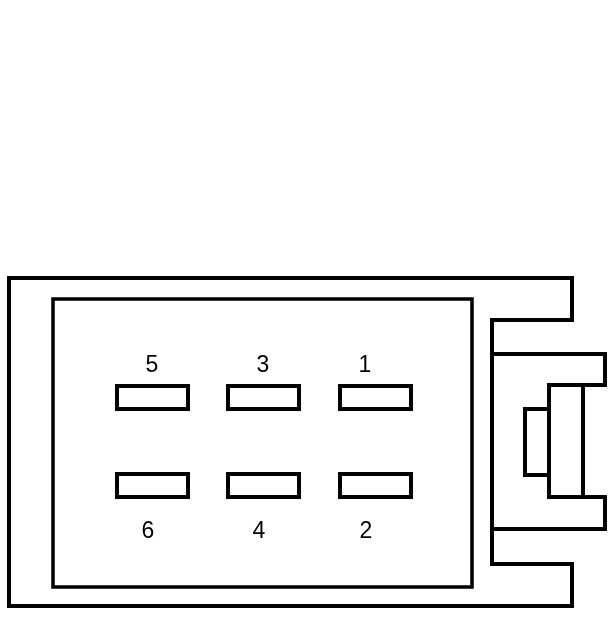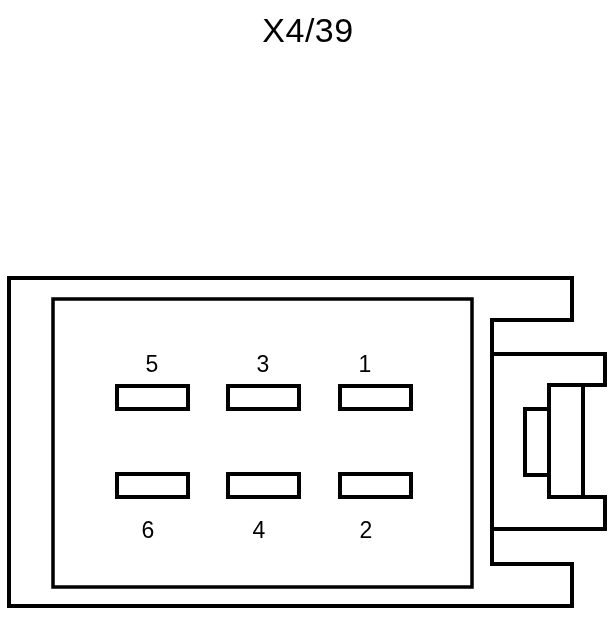--- a/index.html
+++ b/index.html
@@ -71,21 +71,20 @@
     fill: #000000;
     text-anchor: middle;
     dominant-baseline: alphabetic;
   }
 </style>
 </head>
 <body>
 
 <div id="diagram-root">
 
-  <div class="title">X4/39</div>
 
   <svg class="connector" viewBox="0 0 616 619" xmlns="http://www.w3.org/2000/svg">
 
     <path class="shell-path" d="M 9,278
              L 572,278
              L 572,320
              L 492,320
              L 492,564
              L 572,564
              L 572,606

